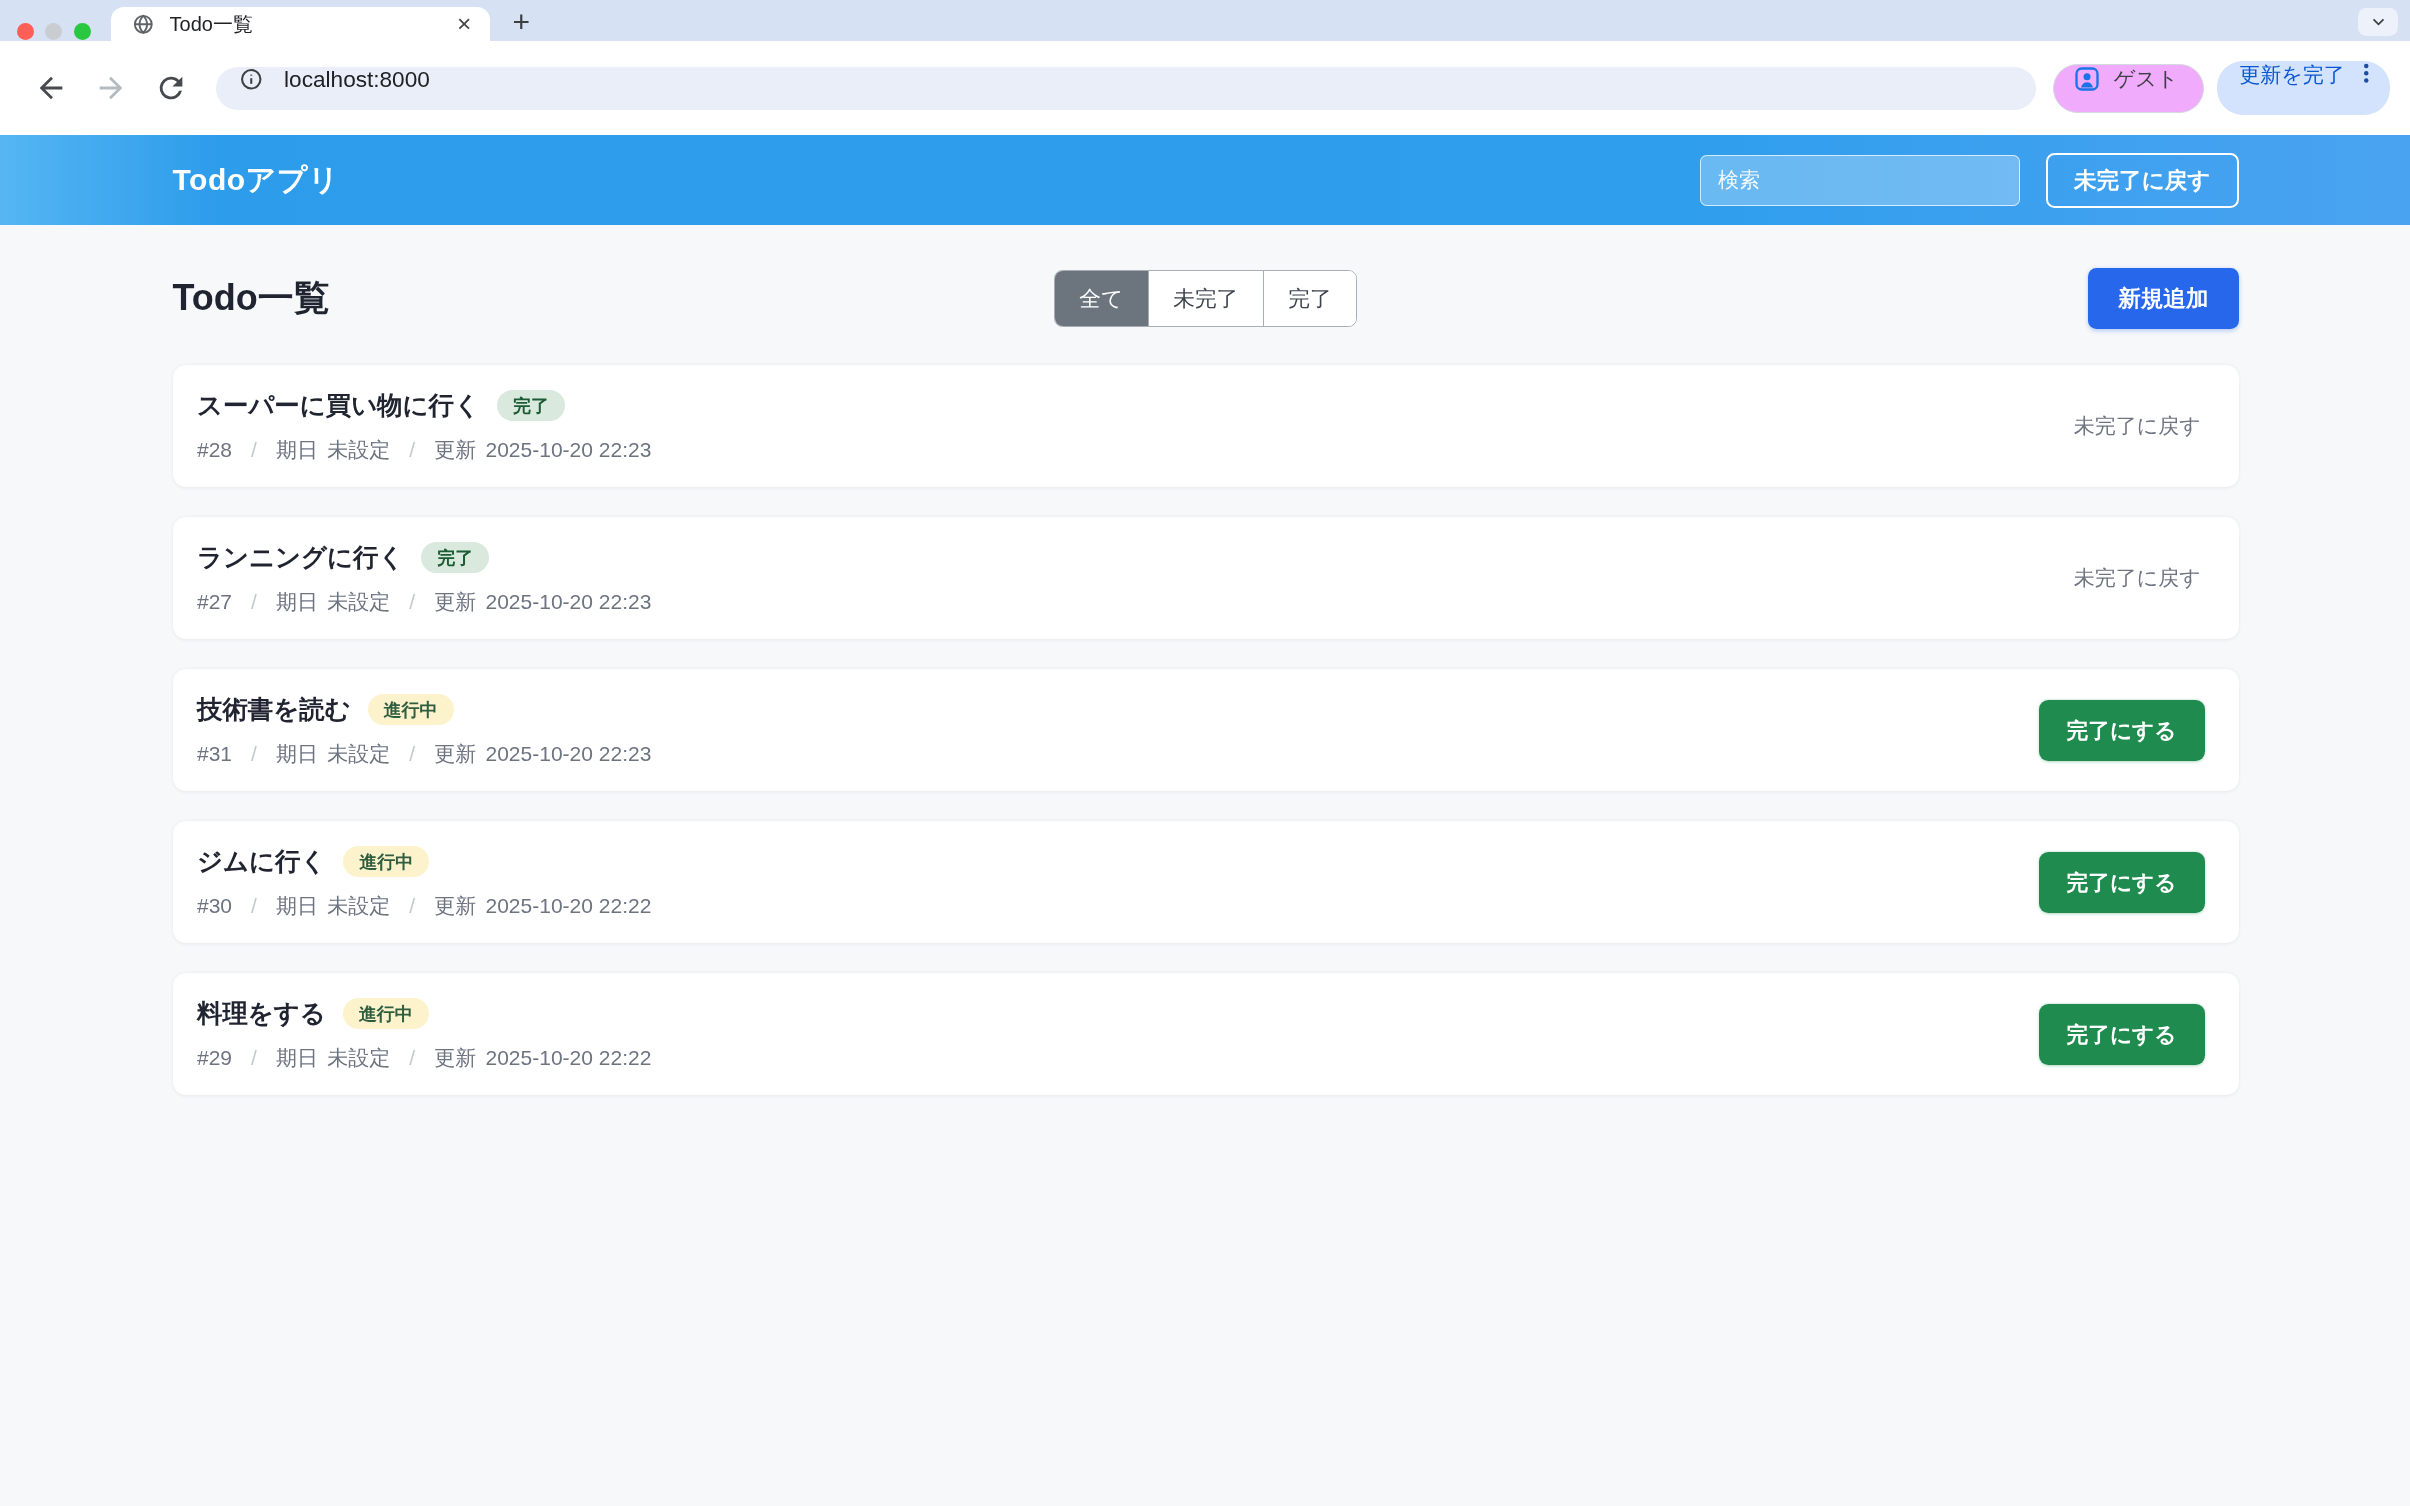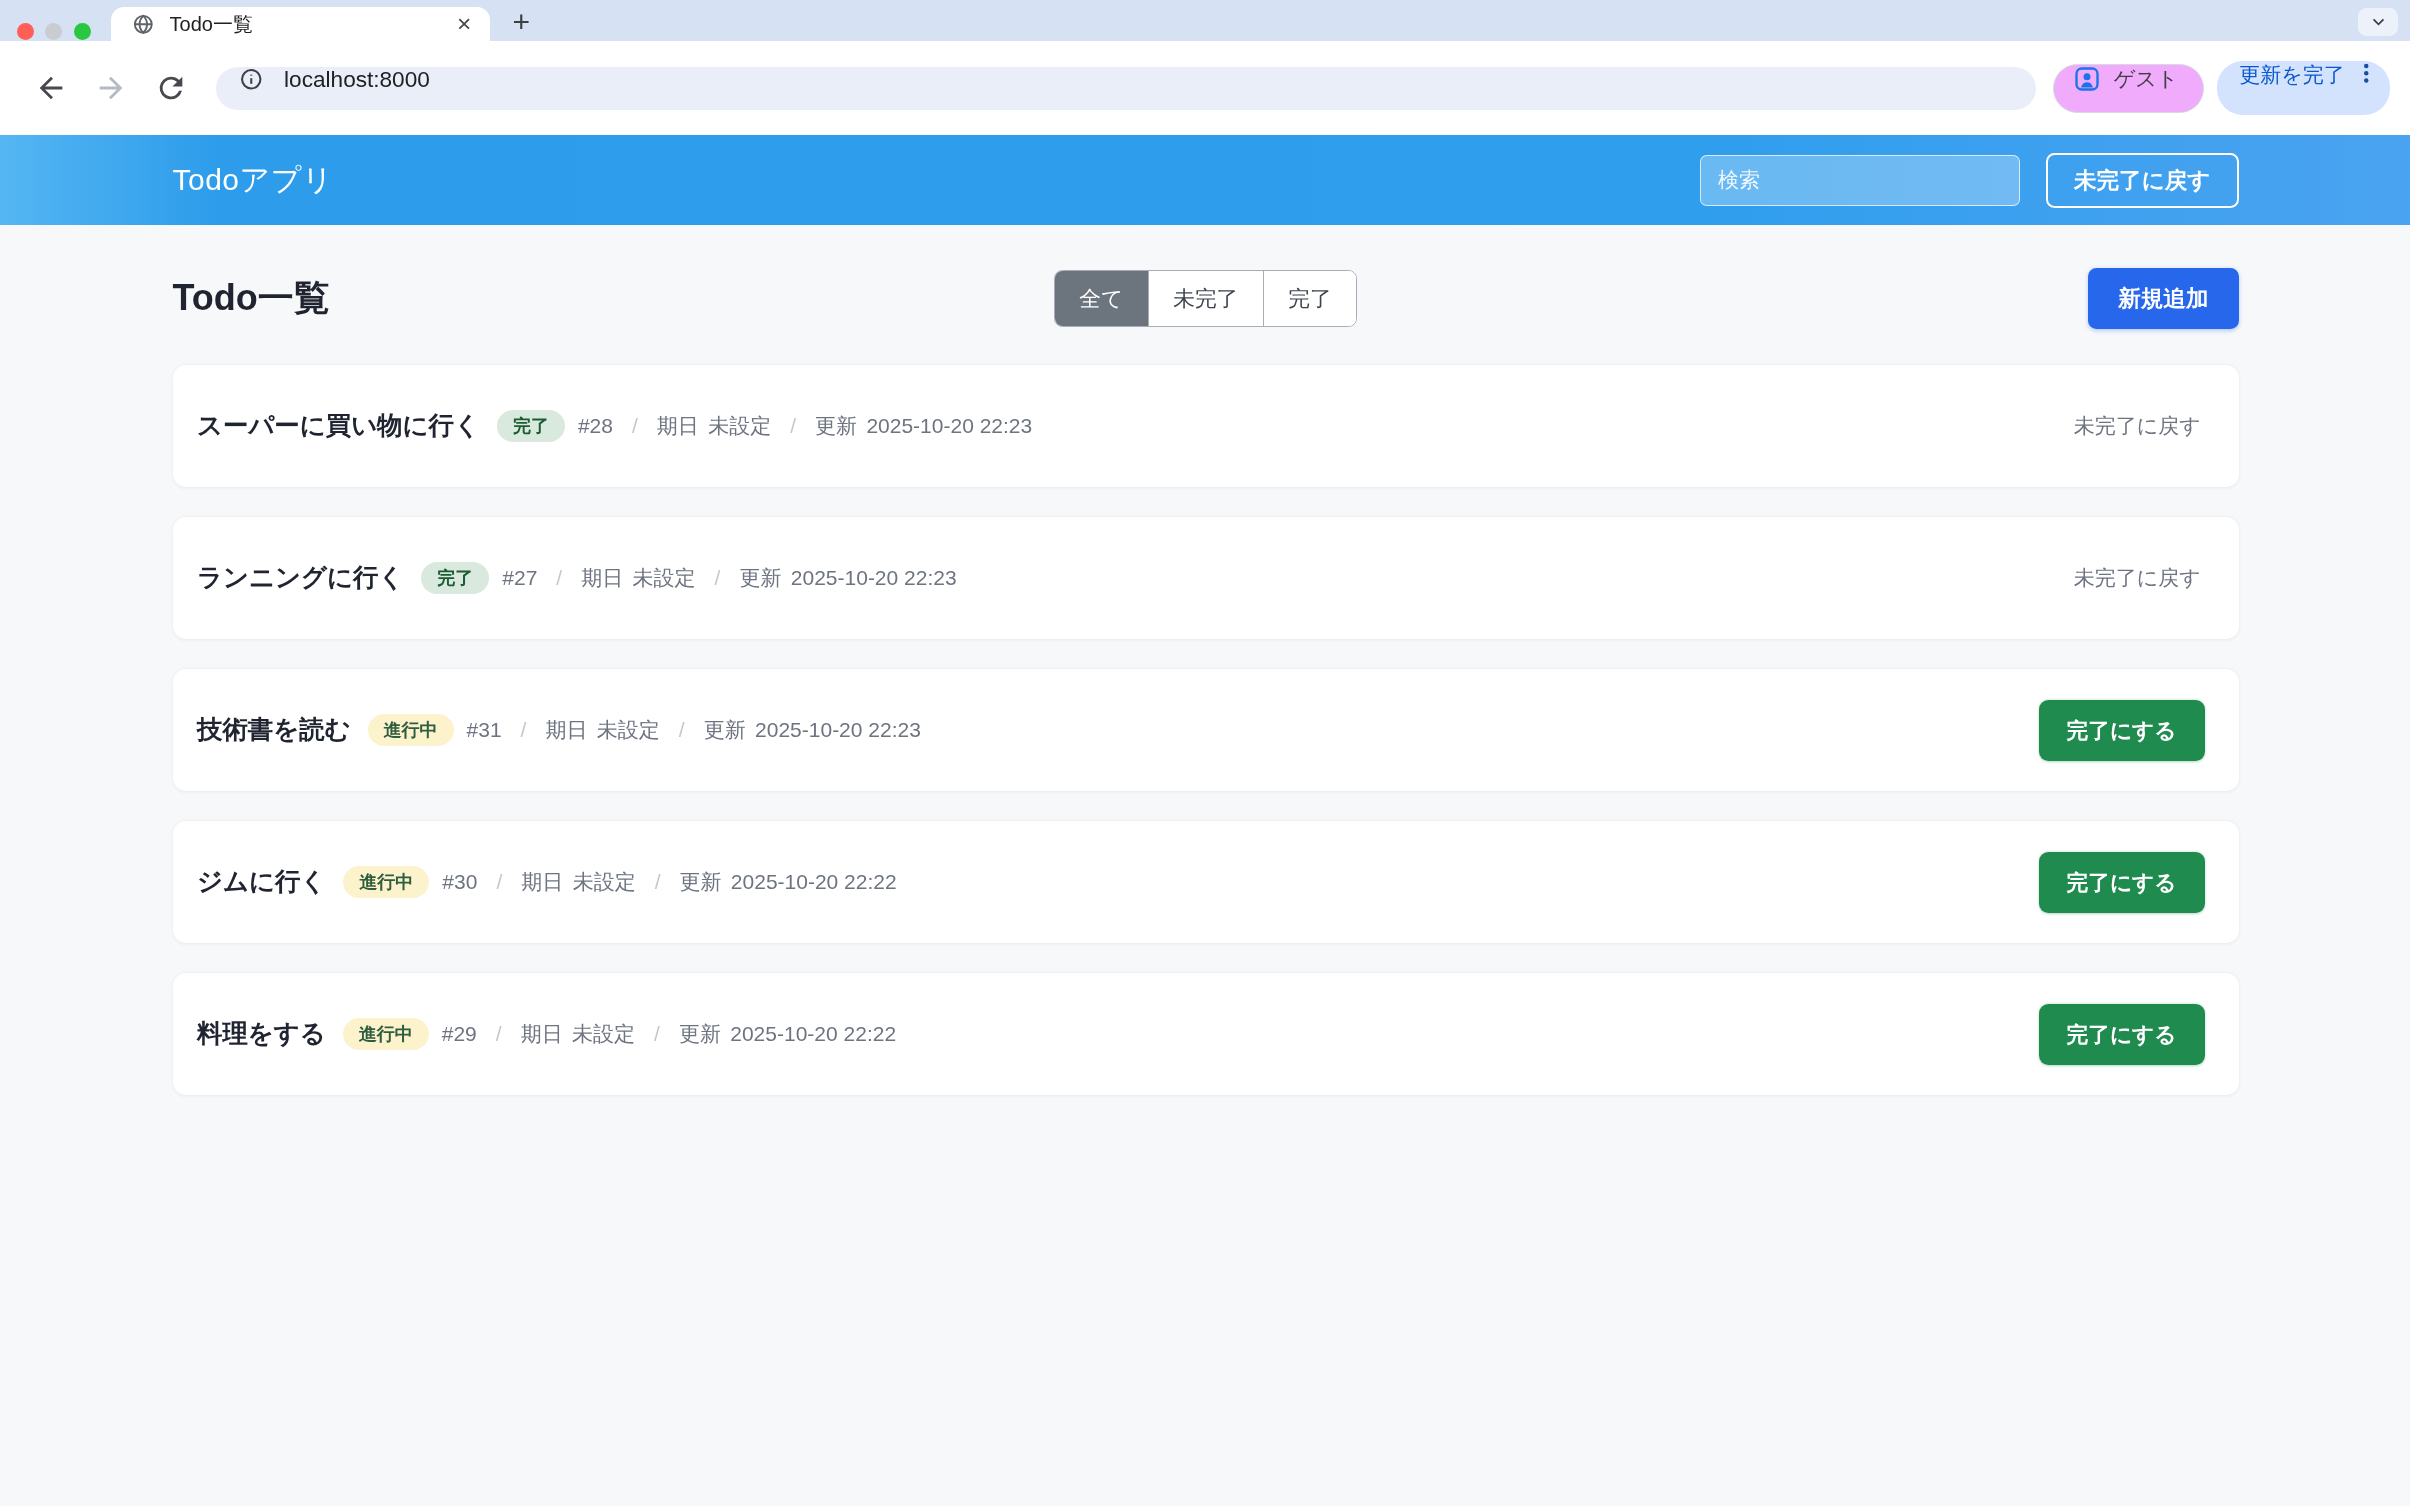--- a/index.html
+++ b/index.html
@@ -36,21 +36,21 @@
   .guest-label { font-size:21px; color:#3c4043; margin-left:13px; }
   .update-chip { height:54px; border-radius:26px; background:#d3e3fd; display:flex; align-items:flex-start; padding:0 11.3px 0 22.6px; }
   .update-label { font-size:21px; color:#0b57d0; }
   .kebab { width:24.5px; height:24.5px; color:#174ea6; margin-left:9.4px; }
 
   
   .app-header { height:90px; background:linear-gradient(90deg,#55b6f3 0%,#2d9ceb 9%,#2f9eed 70%,#4aa3f1 100%);
                 display:flex; align-items:center; }
   .container { width:2066px; margin:0 auto; }
   .app-header .container { display:flex; align-items:center; }
-  .app-title { font-size:30px; font-weight:normal; color:#ffffff; letter-spacing:0.5px; flex:1; }
+  .app-title { font-size:30px; font-weight:bold; color:#ffffff; letter-spacing:0.5px; flex:1; }
   .hdr-search { width:320px; height:51px; background:rgba(255,255,255,.28); border:1.9px solid rgba(255,255,255,.72);
                 border-radius:6.6px; color:#ffffff; font-size:21px; padding:0 17px; outline:none;
                 font-family:"Liberation Sans","DejaVu Sans",sans-serif;margin-left:20px; }
   .hdr-search::placeholder { color:rgba(255,255,255,.9); }
   .logout-btn { margin-left:26px; height:55px; padding:0 26px; background:transparent; border:2.4px solid #ffffff;
                 border-radius:8.5px; color:#ffffff; font-size:22.6px; font-weight:bold;
                 font-family:"Liberation Sans","DejaVu Sans",sans-serif; }
 
   
   .page-head { margin-top:43px; display:flex; align-items:center; }
@@ -62,21 +62,21 @@
   .seg-btn.active { background:#6c757d; color:#ffffff; }
   .head-right { flex:1; display:flex; justify-content:flex-end; }
   .add-btn { background:#2667ec; color:#fff; font-size:22.6px; font-weight:bold; border:none; border-radius:8.5px;
              padding:15px 30px; box-shadow:0 1.9px 4.7px rgba(38,103,236,.3);
              font-family:"Liberation Sans","DejaVu Sans",sans-serif; }
 
   
   .todo-list { margin-top:36px; display:flex; flex-direction:column; gap:30px; }
   .todo-card { background:#ffffff; border-radius:13px; box-shadow:0 0.9px 3.8px rgba(15,23,42,.07);
                height:122px; display:flex; align-items:center; justify-content:space-between; padding:0 34px 0 24.5px; }
-  .todo-main { display:flex; flex-direction:row; gap:13px; }
+  .todo-main { display:flex; flex-direction:column; gap:13px; }
   .title-row { display:flex; align-items:center; gap:17px; }
   .todo-title { font-size:25.4px; font-weight:600; color:#1f2430; }
   .badge { font-size:18px; font-weight:bold; border-radius:941px; padding:6.6px 16px; line-height:1; }
   .badge.done { background:#d9e9de; color:#1c5c33; }
   .badge.wip  { background:#fcf3cd; color:#2f5d3f; }
   .meta-row { font-size:21px; color:#6d7480; display:flex; align-items:center; }
   .meta-sep { color:#c3c8cf; margin:0 19px; }
   .meta-label { margin-right:9.4px; }
   .todo-action.link-revert { background:none; border:none; font-size:21px; color:#6d7480; padding:7.5px 3.8px;
                              font-family:"Liberation Sans","DejaVu Sans",sans-serif; }

